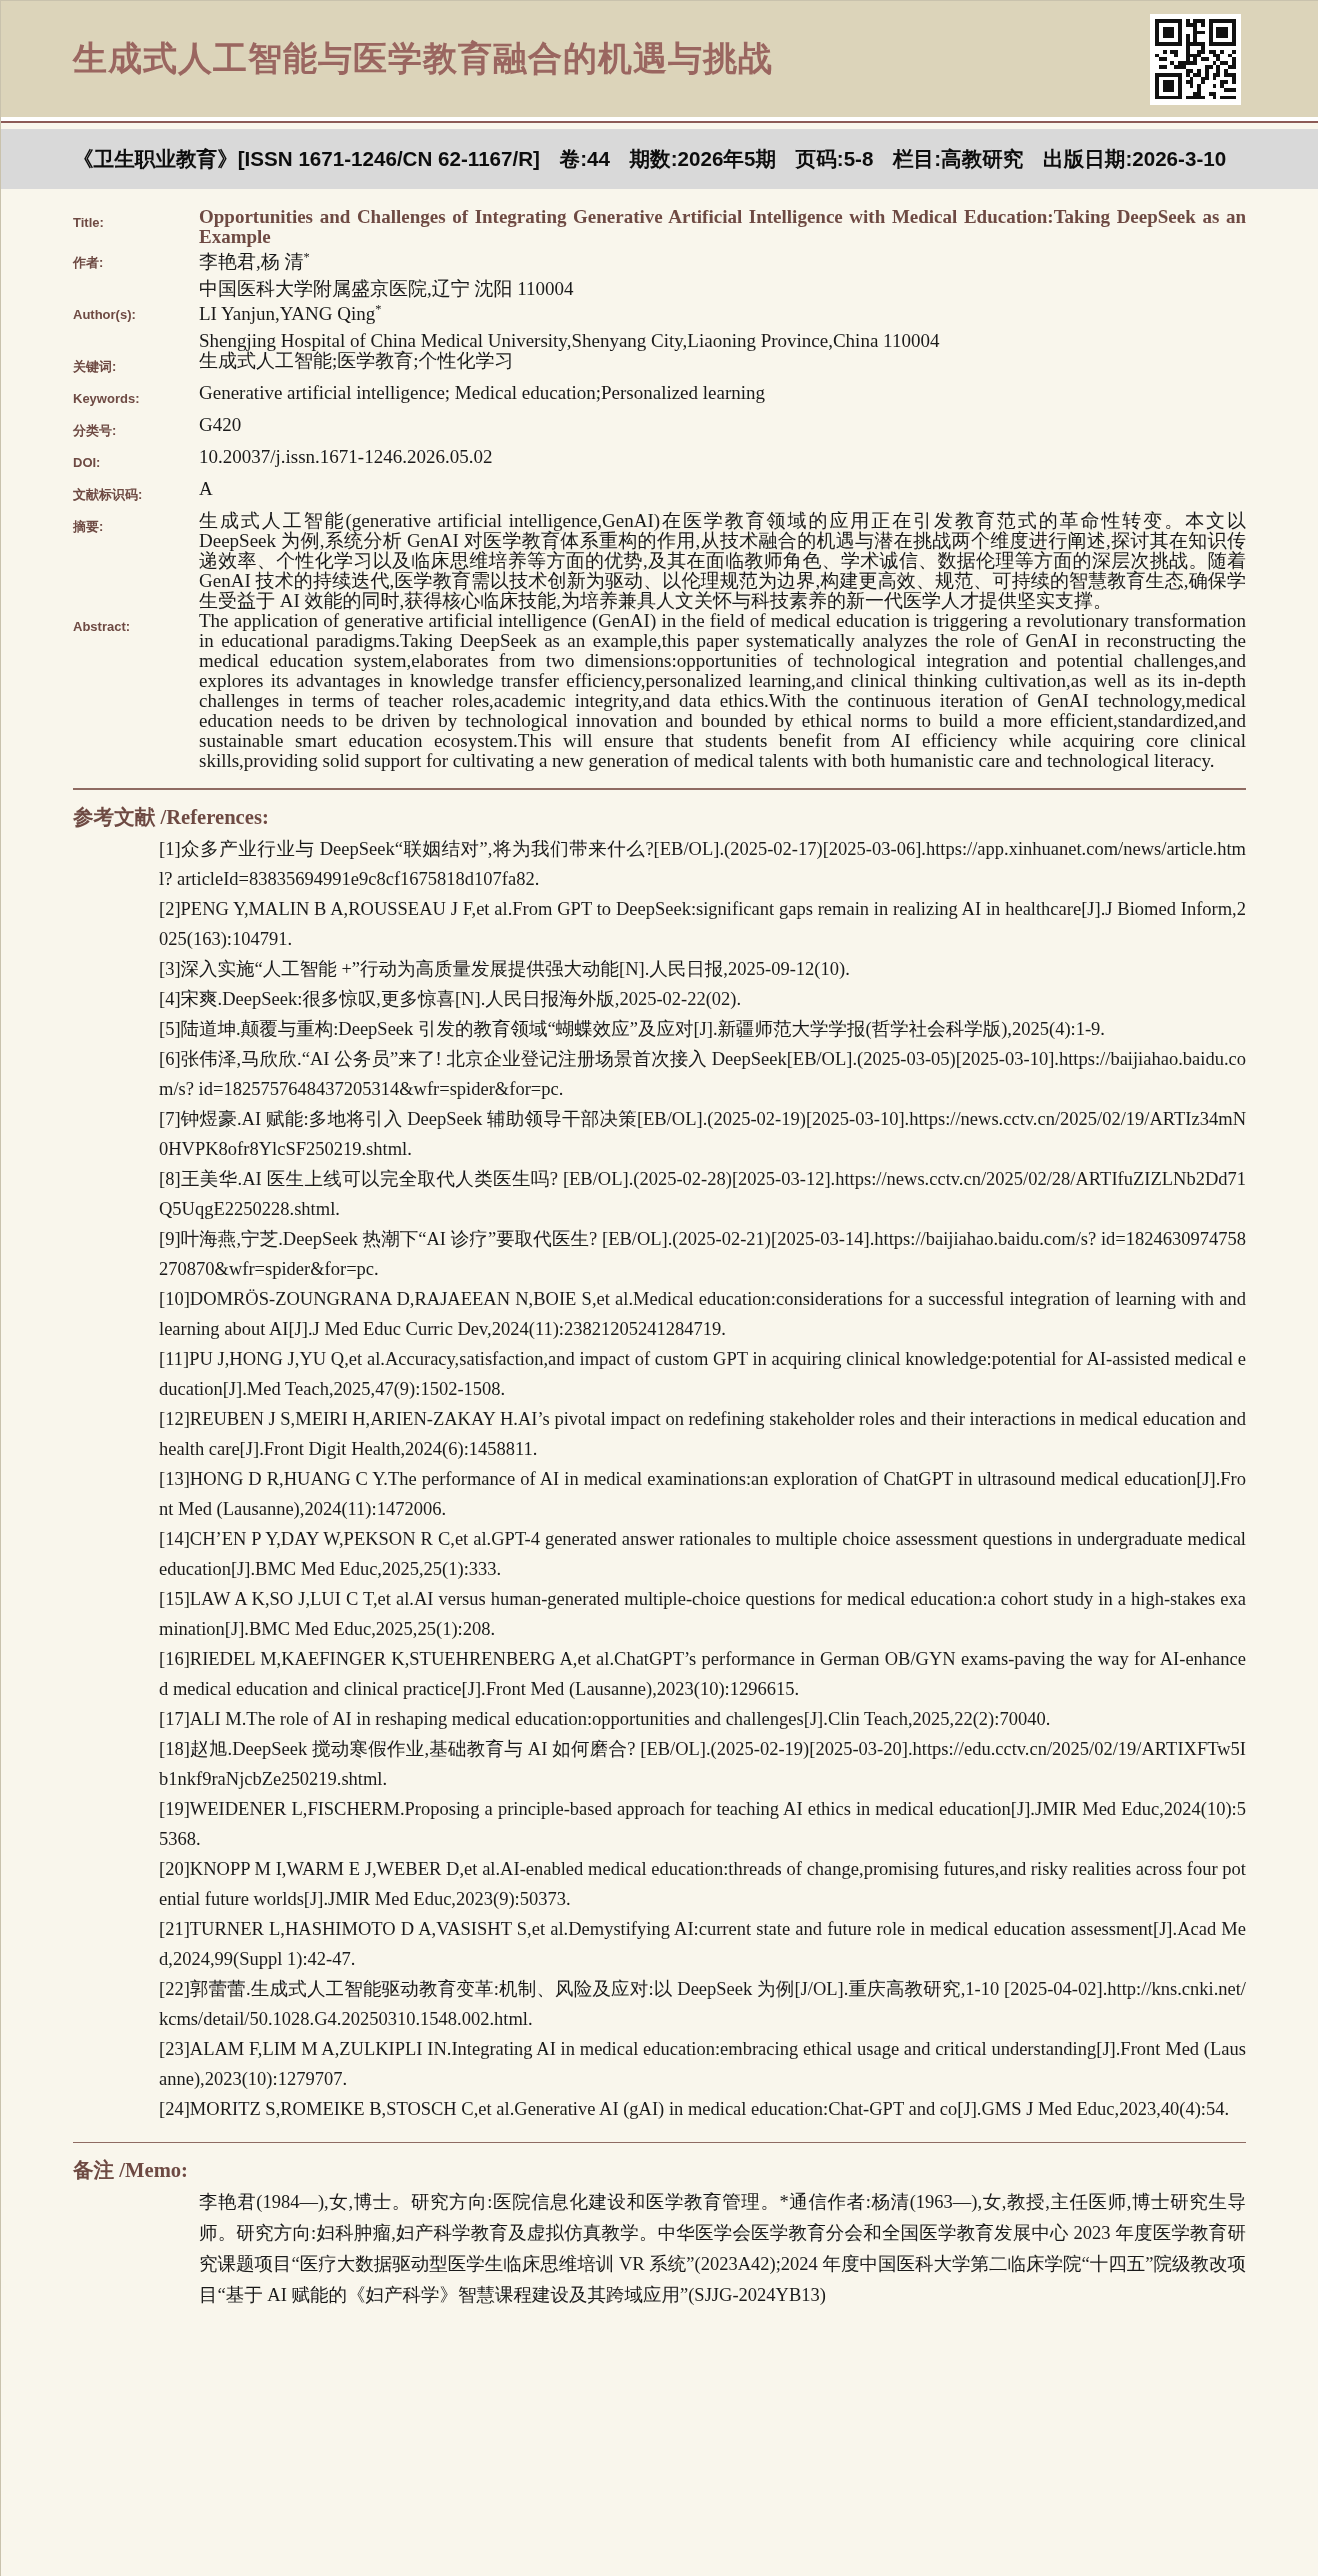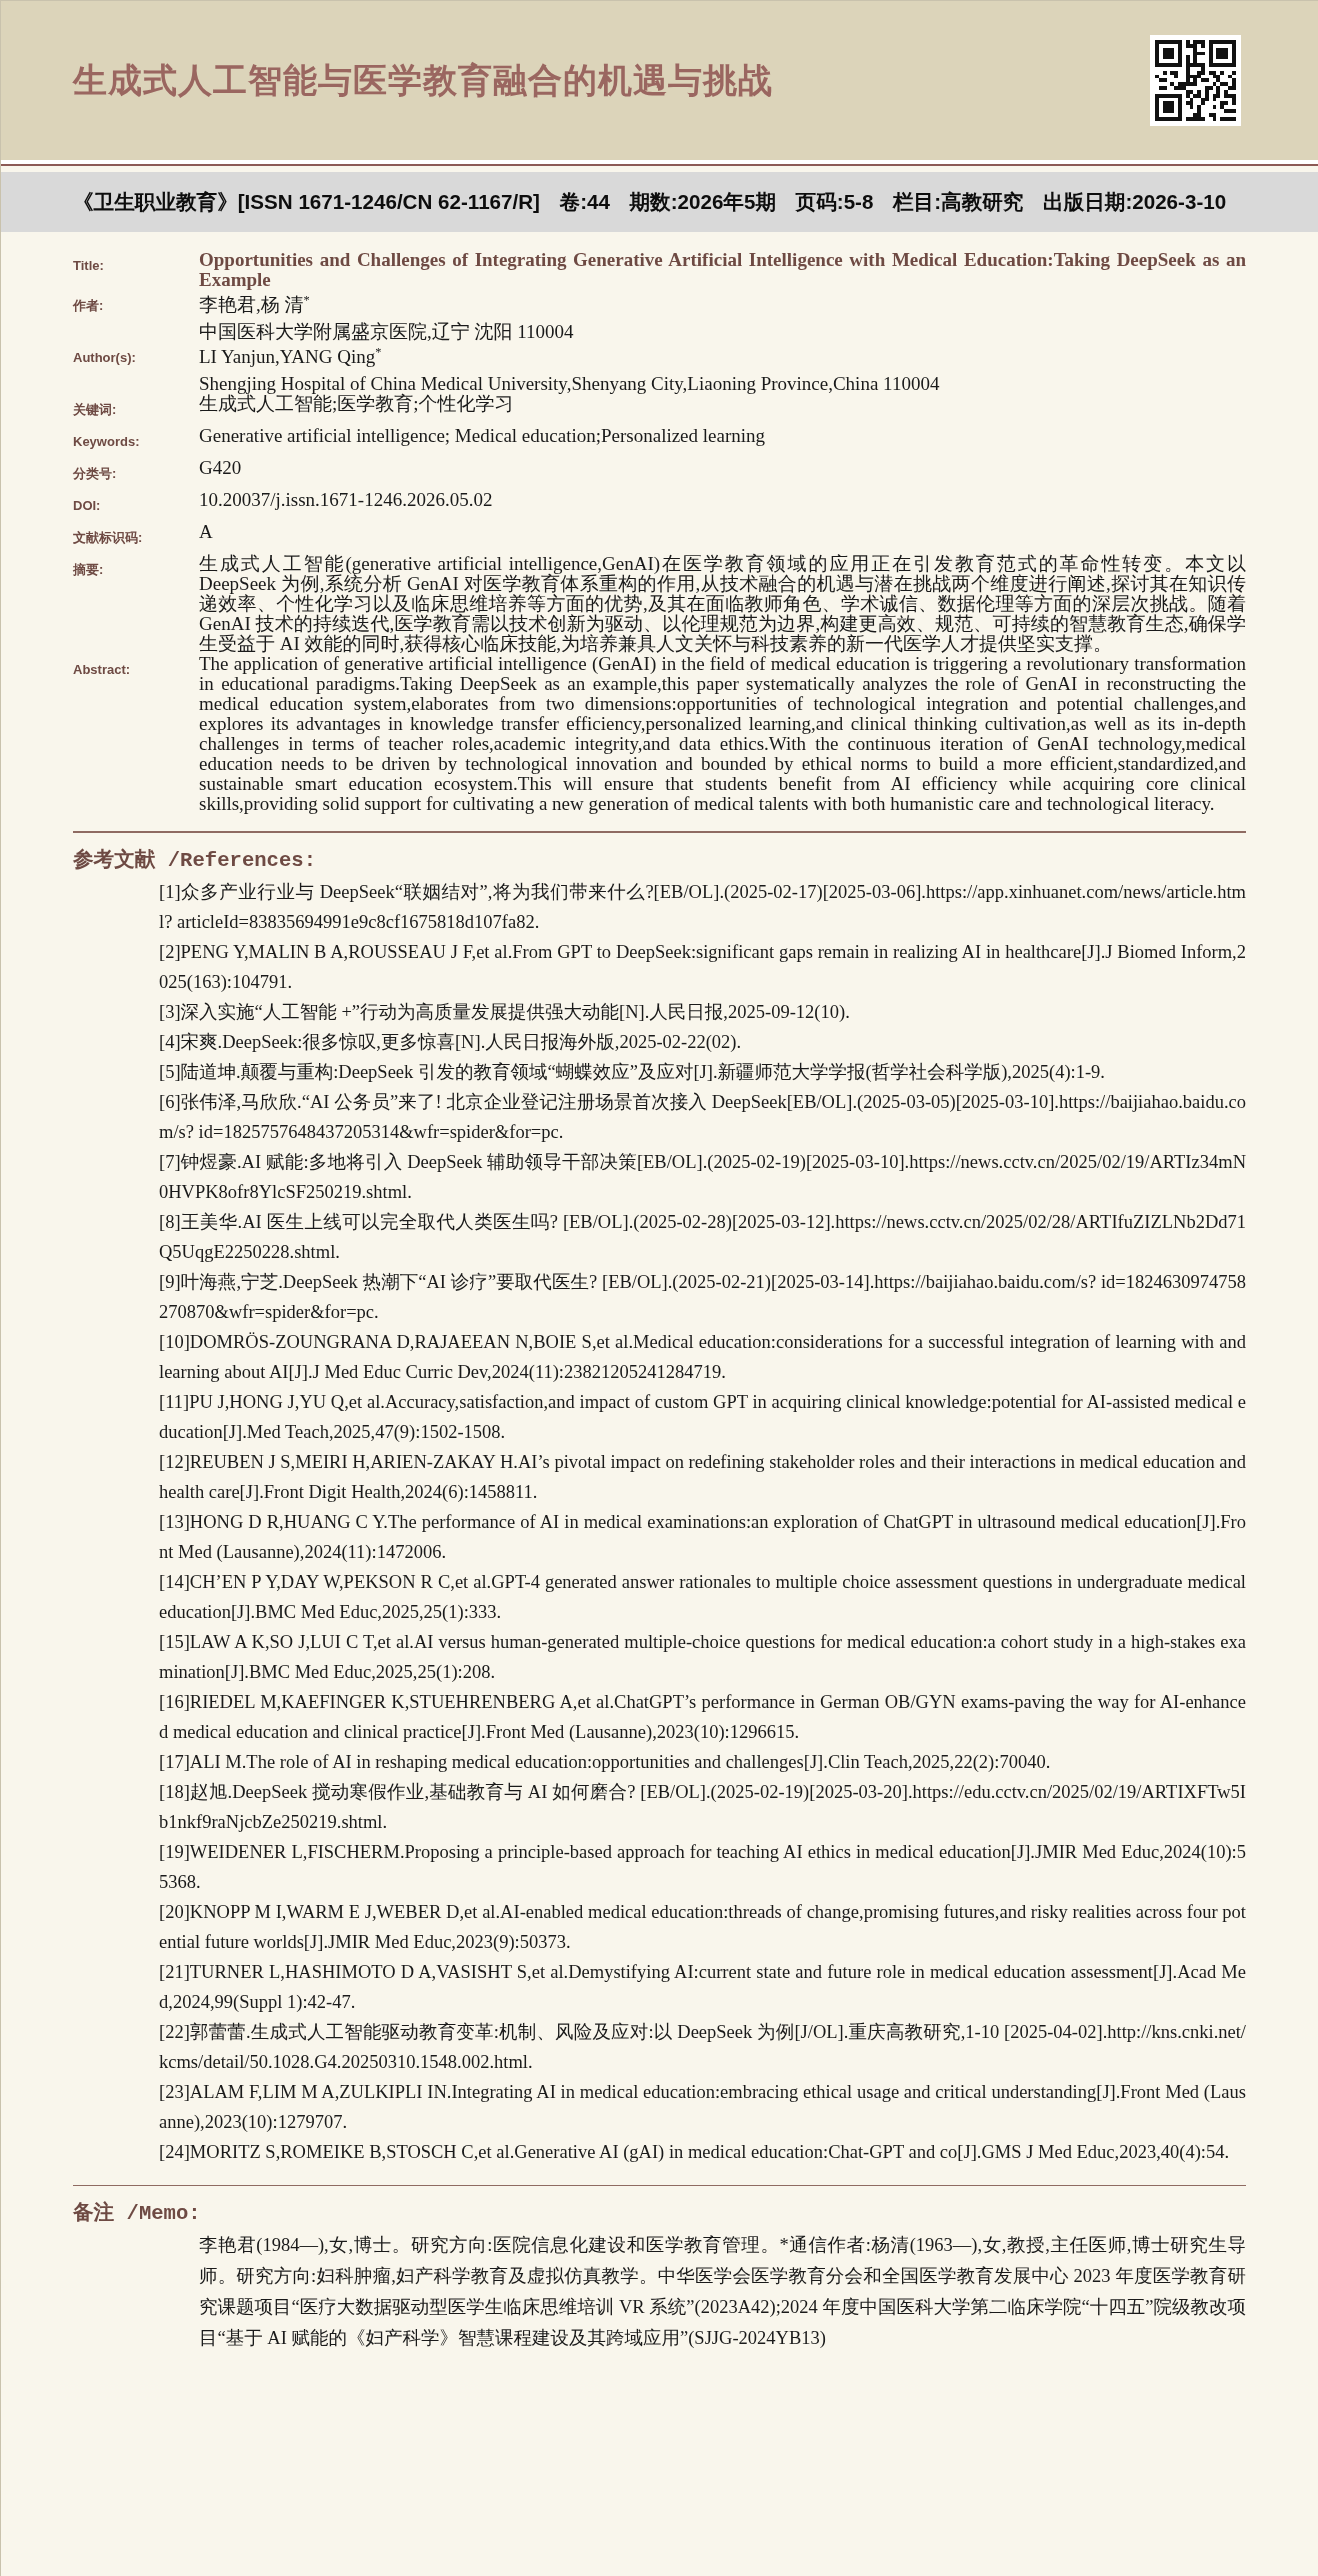--- a/index.html
+++ b/index.html
@@ -16,21 +16,21 @@
   html,body{background:#e7e0cc;}
   body{font-family:"Liberation Serif","DejaVu Serif",serif;}
   .page{
     width:1319px;height:3013px;overflow:hidden;
     background:var(--paper);
     border:0.5px solid #c9c2ad;
     position:relative;
   }
   
   .hdr{
-    height:159px;background:var(--beige);
+    height:116px;background:var(--beige);
     display:flex;align-items:center;justify-content:space-between;
     padding:0 77px 0 72px;
   }
   .hdr-title{
     font-family:"Liberation Sans","DejaVu Sans",sans-serif;
     font-weight:bold;font-size:34px;color:var(--maroon);
     letter-spacing:1px;
   }
   .hdr-qr{width:91px;height:91px;background:#fff;padding:5.2px;flex:0 0 auto;}
   .hdr-gap{height:4.1px;background:#ffffff;}
@@ -54,21 +54,21 @@
     line-height:32px;white-space:nowrap;
   }
   .fvalue{
     font-size:19px;line-height:20px;color:var(--ink);
     text-align:justify;
   }
   .fvalue sup{font-size:12.4px;vertical-align:super;}
   .title-val{color:var(--label);font-weight:bold;}
   .sec-rule{height:1.5px;background:#8f6b62;margin:17.5px 0 11.3px 0;}
   .sec-label{
-    font-family:Liberation Mono, monospace;
+    font-family:Liberation Serif, serif;
     font-weight:bold;font-size:20.6px;color:var(--label);
     line-height:33px;
   }
   .ref-list{list-style:none;margin-left:86px;}
   .ref-item{
     font-size:18.5px;line-height:30px;color:var(--ink);
     text-align:justify;word-break:break-all;
   }
   .memo-text{
     margin-left:126px;font-size:18.5px;line-height:31px;

